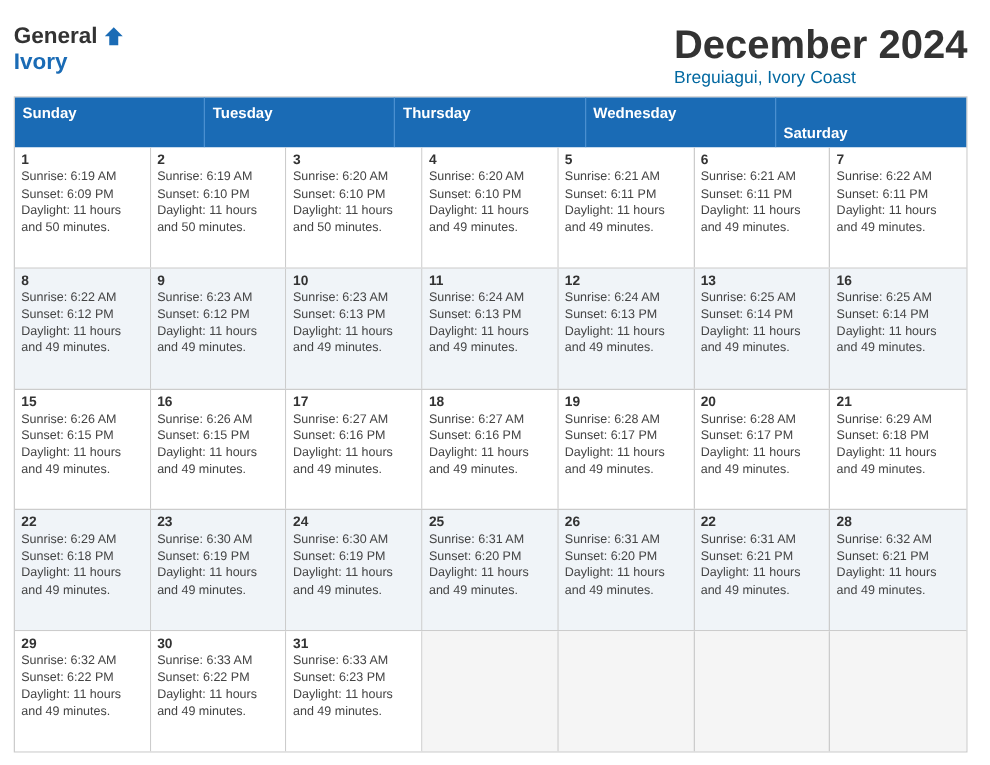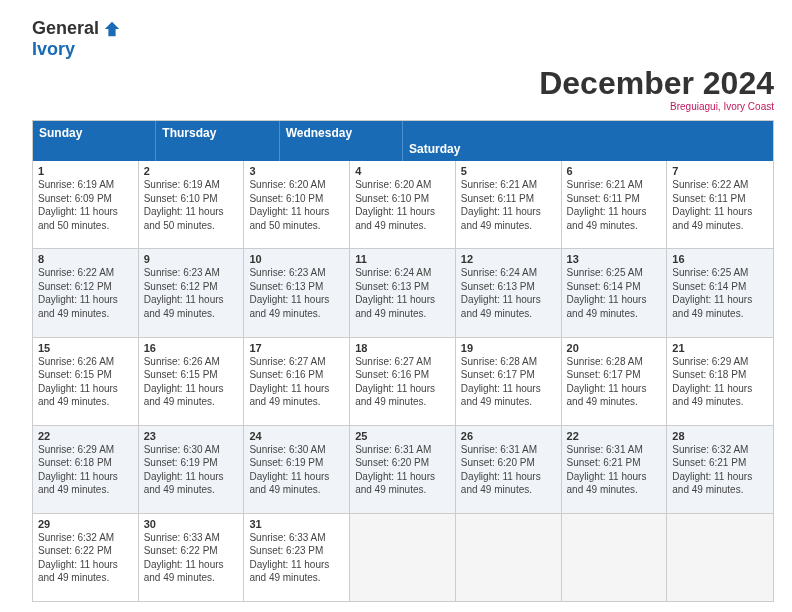--- a/index.html
+++ b/index.html
@@ -6,21 +6,21 @@
     body {
       font-family: Arial, sans-serif;
       background: #fff;
       width: 792px;
       height: 612px;
       overflow: hidden;
     }
     .page {
       width: 792px;
       height: 612px;
-      padding: 18px 18px 10px 32px;
+      padding: 18px 18px 10px 11px;
       display: flex;
       flex-direction: column;
     }
     .header {
       display: flex;
       justify-content: space-between;
       align-items: flex-start;
       margin-bottom: 8px;
     }
     .logo {
@@ -42,42 +42,40 @@
       font-size: 18px;
       font-weight: bold;
       color: #1a6bb5;
     }
     .logo-icon {
       width: 18px;
       height: 18px;
       margin-left: 2px;
     }
     .title-block {
-      text-align: right;
-      margin-top: 48px;
     }
     .month-title {
       font-size: 32px;
       font-weight: bold;
       color: #333;
       line-height: 1.1;
     }
     .subtitle {
-      font-size: 10px;
-      color: #be185d;
+      font-size: 14px;
+      color: #0369a1;
     }
     .calendar {
       flex: 1;
       display: flex;
       flex-direction: column;
       border: 1px solid #ccc;
     }
     .cal-header {
       display: grid;
-      grid-template-columns: repeat(6, 1fr);
+      grid-template-columns: repeat(5, 1fr);
       background: #1a6bb5;
     }
     .cal-header-cell {
       color: #fff;
       font-size: 12px;
       font-weight: bold;
       padding: 5px 6px;
       border-right: 1px solid #4a8fd0;
     }
     .cal-header-cell:last-child { border-right: none; margin-top: 16px; }
@@ -133,20 +131,21 @@
     </div>
     <div class="title-block">
       <div class="month-title">December 2024</div>
       <div class="subtitle">Breguiagui, Ivory Coast</div>
     </div>
   </div>
 
   <div class="calendar">
     <div class="cal-header">
     <div class="cal-header-cell">Sunday</div>
+        <div class="cal-header-cell">Tuesday</div>
         <div class="cal-header-cell">Thursday</div>
         <div class="cal-header-cell">Wednesday</div>
         <div class="cal-header-cell">Saturday</div>
       </div>
     <div class="cal-body">
     <div class="cal-row">
           <div class="cal-cell">
             <span class="day-num">1</span>
             <div class="cell-text">Sunrise: 6:19 AM<br>Sunset: 6:09 PM<br>Daylight: 11 hours and 50 minutes.</div>
           </div>

